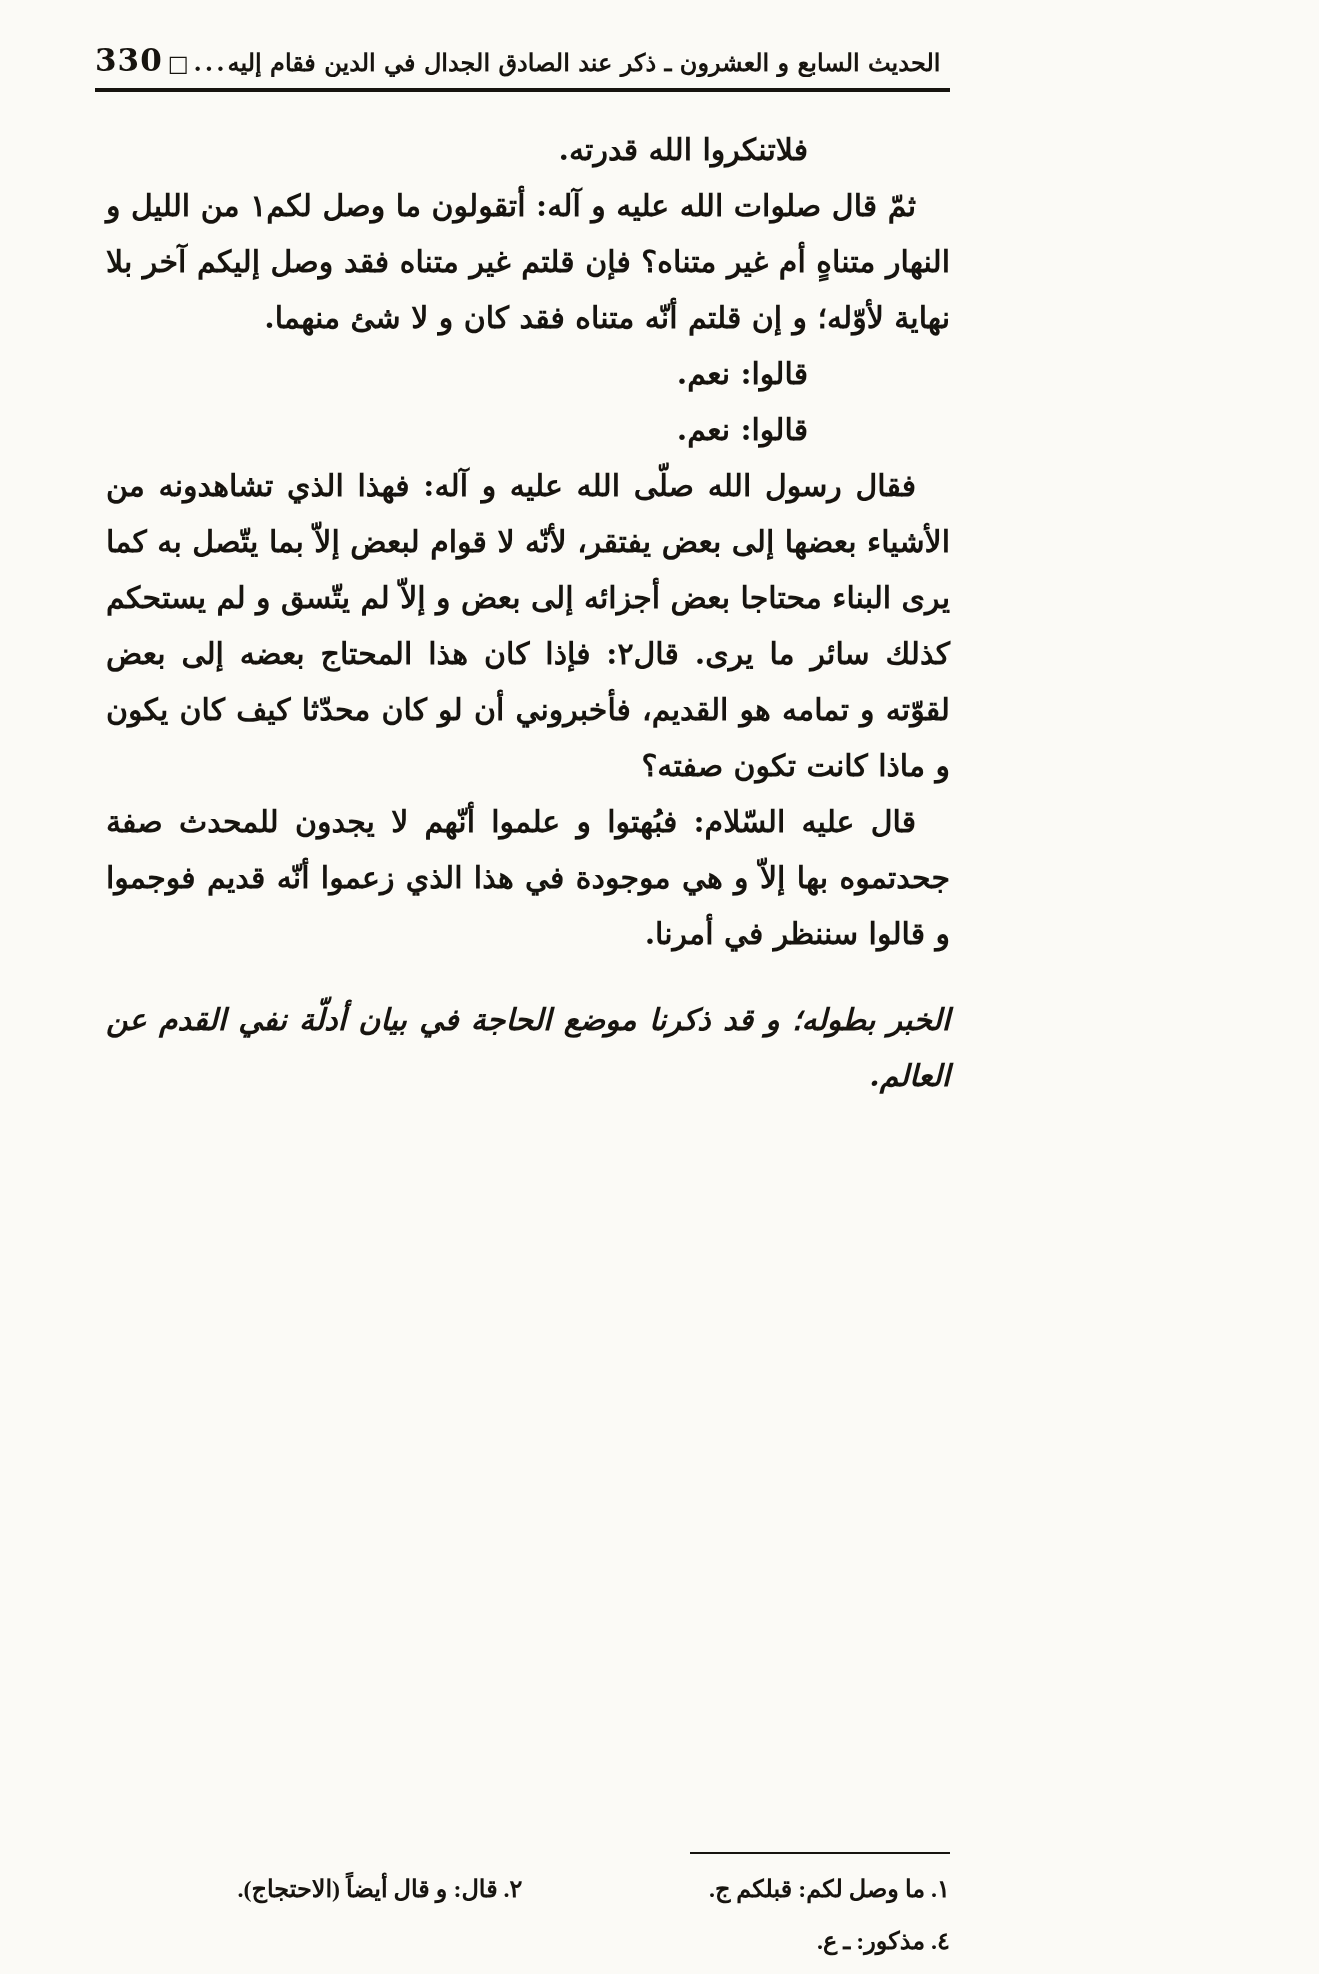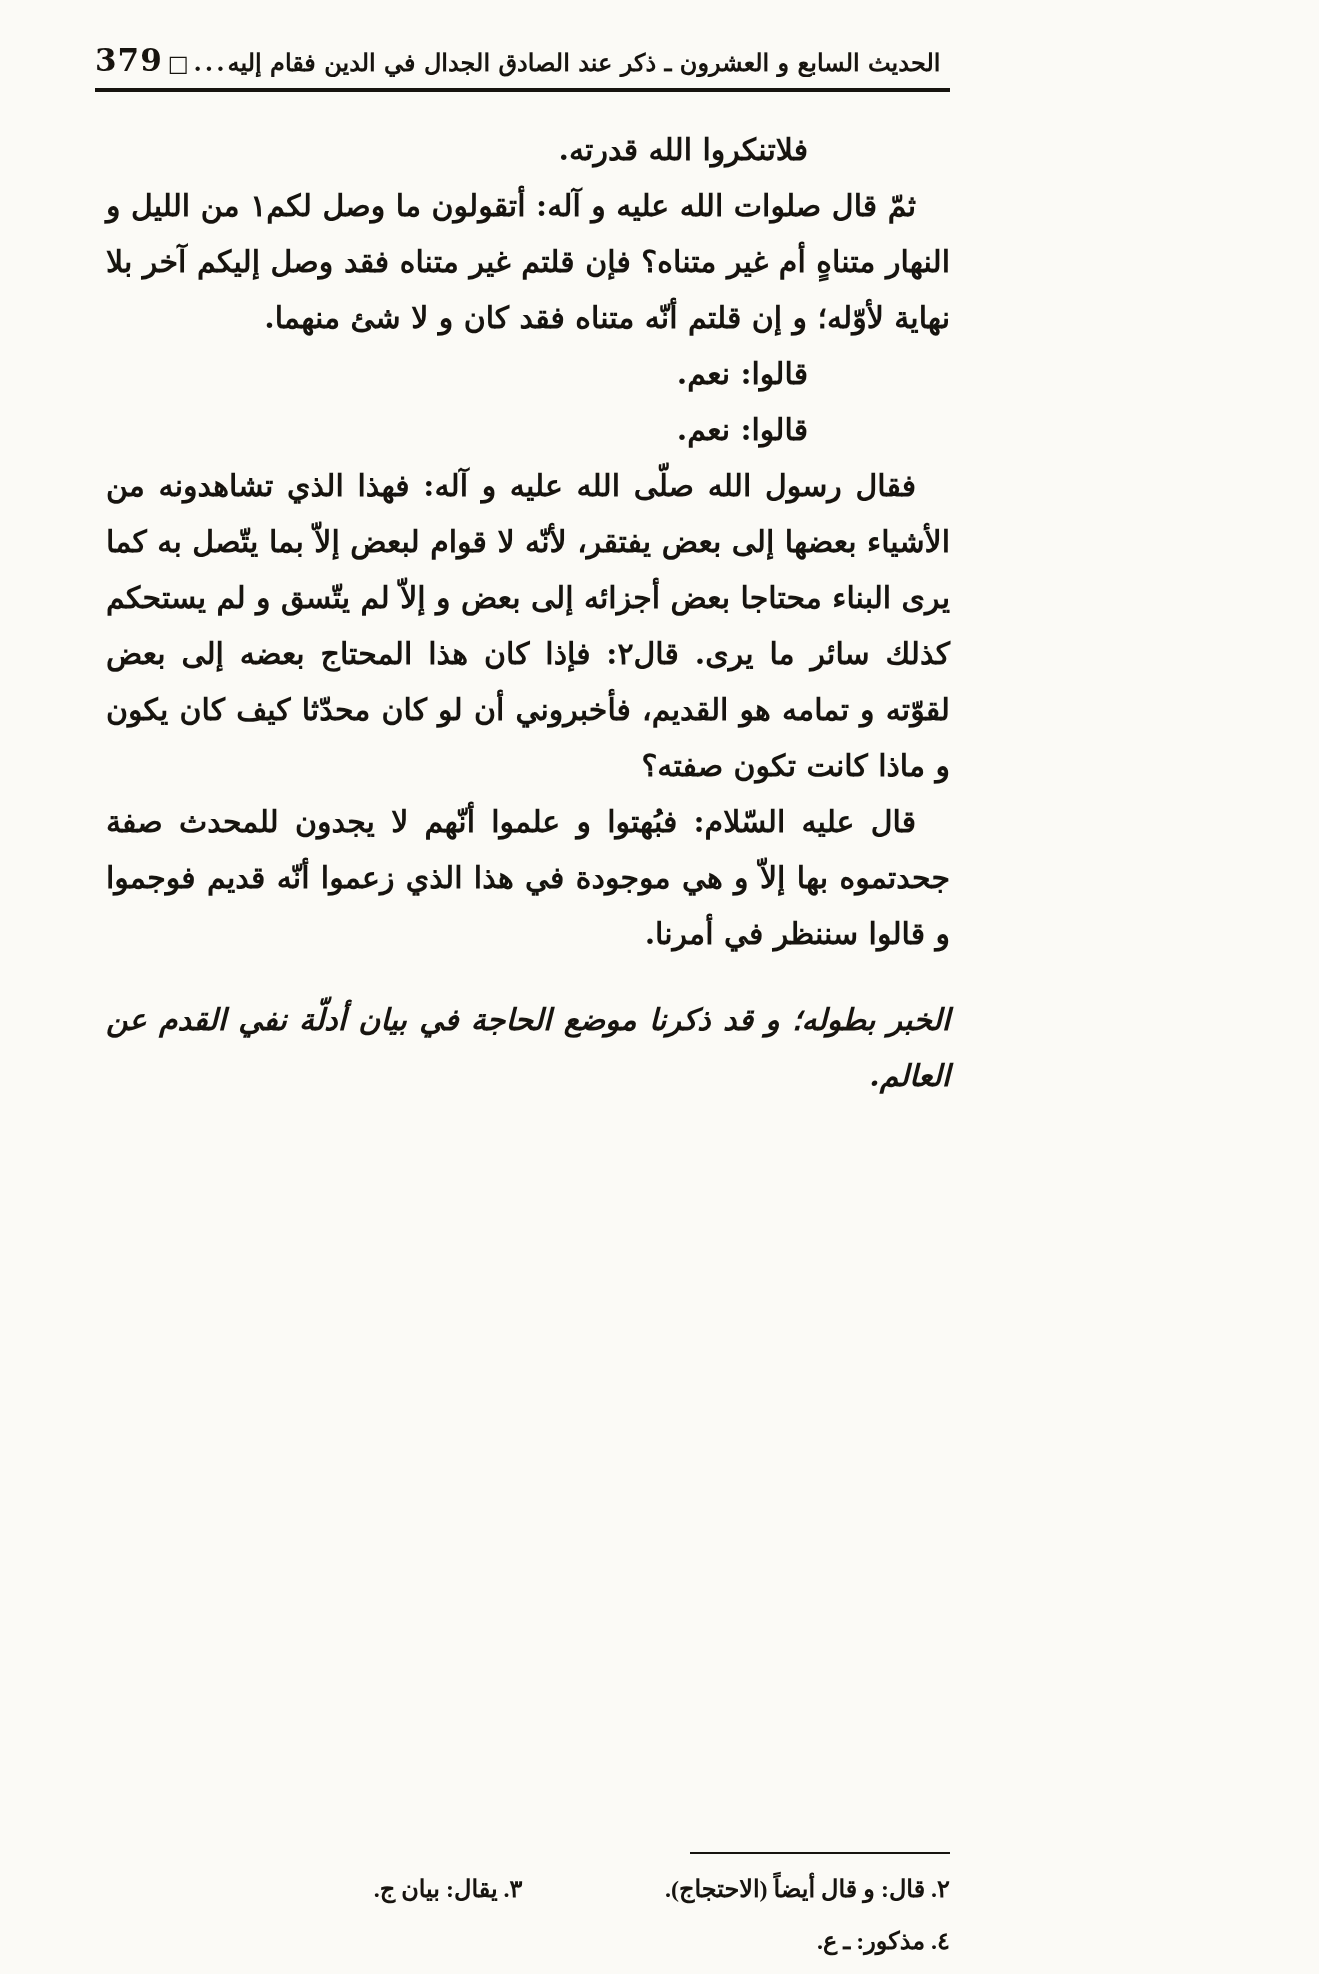--- a/index.html
+++ b/index.html
@@ -96,38 +96,38 @@
   <div class="content">
 
     <div class="header">
       <span class="h-group-right">
         <span class="h-dots h-dots-right">..........</span>
         <span class="h-title">الحديث السابع و العشرون ـ ذكر عند الصادق الجدال في الدين فقام إليه</span>
       </span>
       <span class="h-group-left">
         <span class="h-dots">...</span>
         <span class="h-box">□</span>
-        <span class="h-page">379</span>
+        <span class="h-page">330</span>
       </span>
     </div>
     <div class="header-rule"></div>
 
     <div class="body-text">
       <p class="para ind-lg">فلاتنكروا الله قدرته.</p>
       <p class="para ind-sm">ثمّ قال صلوات الله عليه و آله: أتقولون ما وصل لكم١ من الليل و النهار متناهٍ أم غير متناه؟ فإن قلتم غير متناه فقد وصل إليكم آخر بلا نهاية لأوّله؛ و إن قلتم أنّه متناه فقد كان و لا شئ منهما.</p>
       <p class="para ind-lg">قالوا: نعم.</p>
       <p class="para ind-lg">قالوا: نعم.</p>
       <p class="para ind-sm">فقال رسول الله صلّى الله عليه و آله: فهذا الذي تشاهدونه من الأشياء بعضها إلى بعض يفتقر، لأنّه لا قوام لبعض إلاّ بما يتّصل به كما يرى البناء محتاجا بعض أجزائه إلى بعض و إلاّ لم يتّسق و لم يستحكم كذلك سائر ما يرى. قال٢: فإذا كان هذا المحتاج بعضه إلى بعض لقوّته و تمامه هو القديم، فأخبروني أن لو كان محدّثا كيف كان يكون و ماذا كانت تكون صفته؟</p>
       <p class="para ind-sm">قال عليه السّلام: فبُهتوا و علموا أنّهم لا يجدون للمحدث صفة جحدتموه بها إلاّ و هي موجودة في هذا الذي زعموا أنّه قديم فوجموا و قالوا سننظر في أمرنا.</p>
       <p class="para flush gap-before">الخبر بطوله؛ و قد ذكرنا موضع الحاجة في بيان أدلّة نفي القدم عن العالم.</p>
     </div>
 
   </div>
 
   <div class="footnotes">
     <div class="fn-rule"></div>
     <div class="fn-grid">
+      <div class="fn">١. ما وصل لكم: قبلكم ج.</div>
       <div class="fn">٢. قال: و قال أيضاً (الاحتجاج).</div>
-      <div class="fn">٣. يقال: بيان ج.</div>
       <div class="fn">٤. مذكور: ـ ع.</div>
     </div>
   </div>
 </div>
 
 </body></html>

